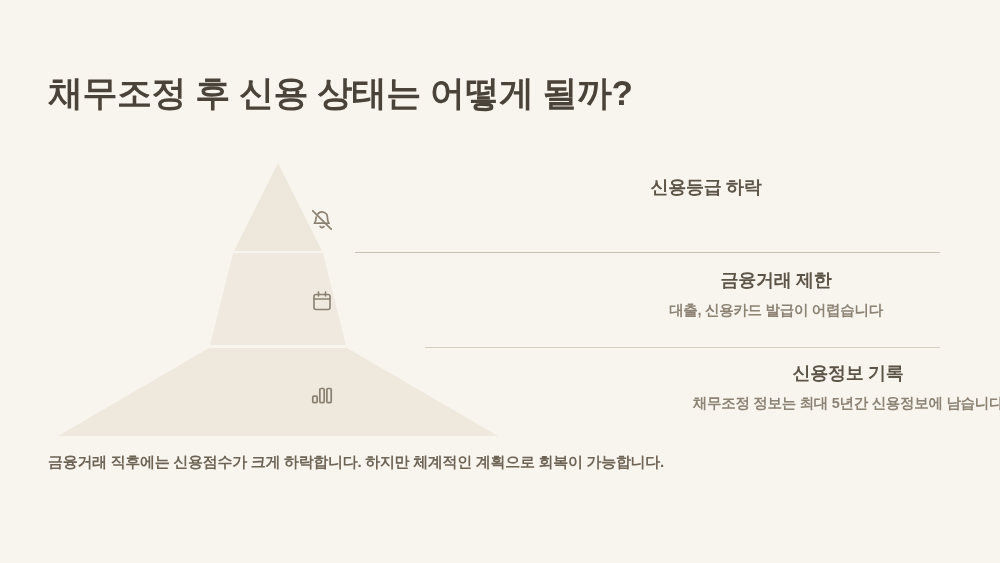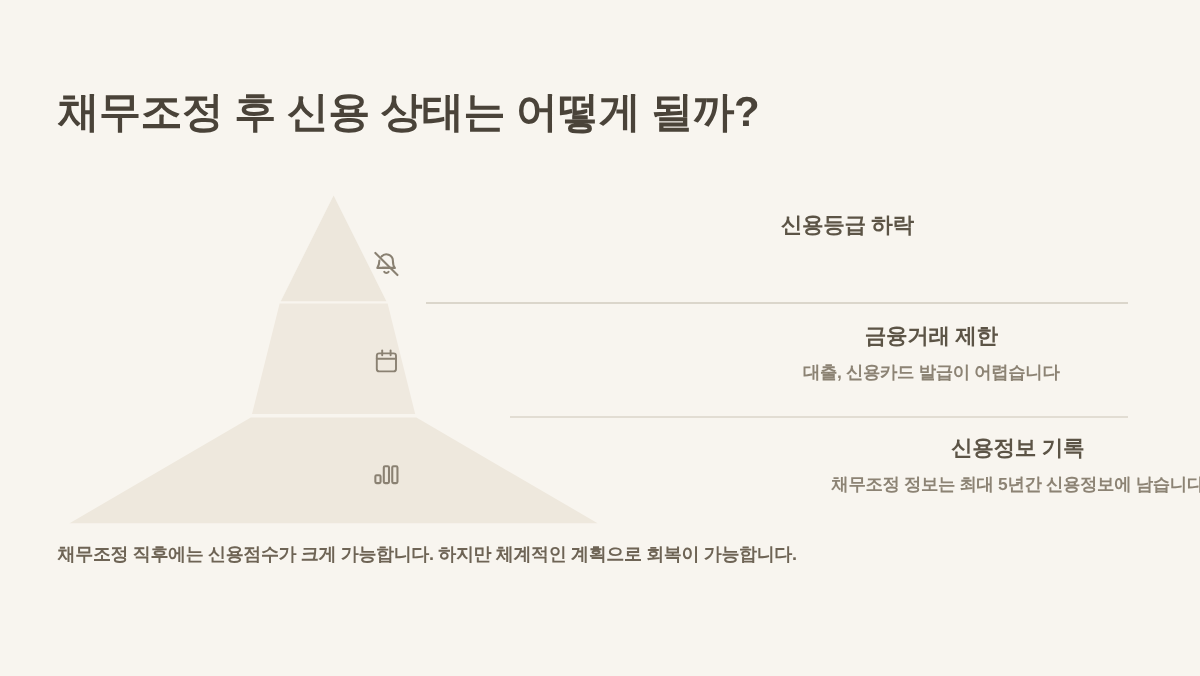--- a/index.html
+++ b/index.html
@@ -173,15 +173,15 @@
         <rect x="10" y="6" width="4" height="13" rx="1"></rect>
         <rect x="16.5" y="6" width="4" height="13" rx="1"></rect>
       </svg>
     </div>
     <div class="tier-text">
       <p class="tier-heading">신용정보 기록</p>
       <p class="tier-desc">채무조정 정보는 최대 5년간 신용정보에 남습니다</p>
     </div>
   </div>
 
-  <div id="footer-note">채무조정 직후에는 신용점수가 크게 가능합니다. 하지만 체계적인 계획으로 회복이 가능합니다.</div>
+  <div id="footer-note">금융거래 직후에는 신용점수가 크게 하락합니다. 하지만 체계적인 계획으로 회복이 가능합니다.</div>
 
 </div>
 
 </body></html>

